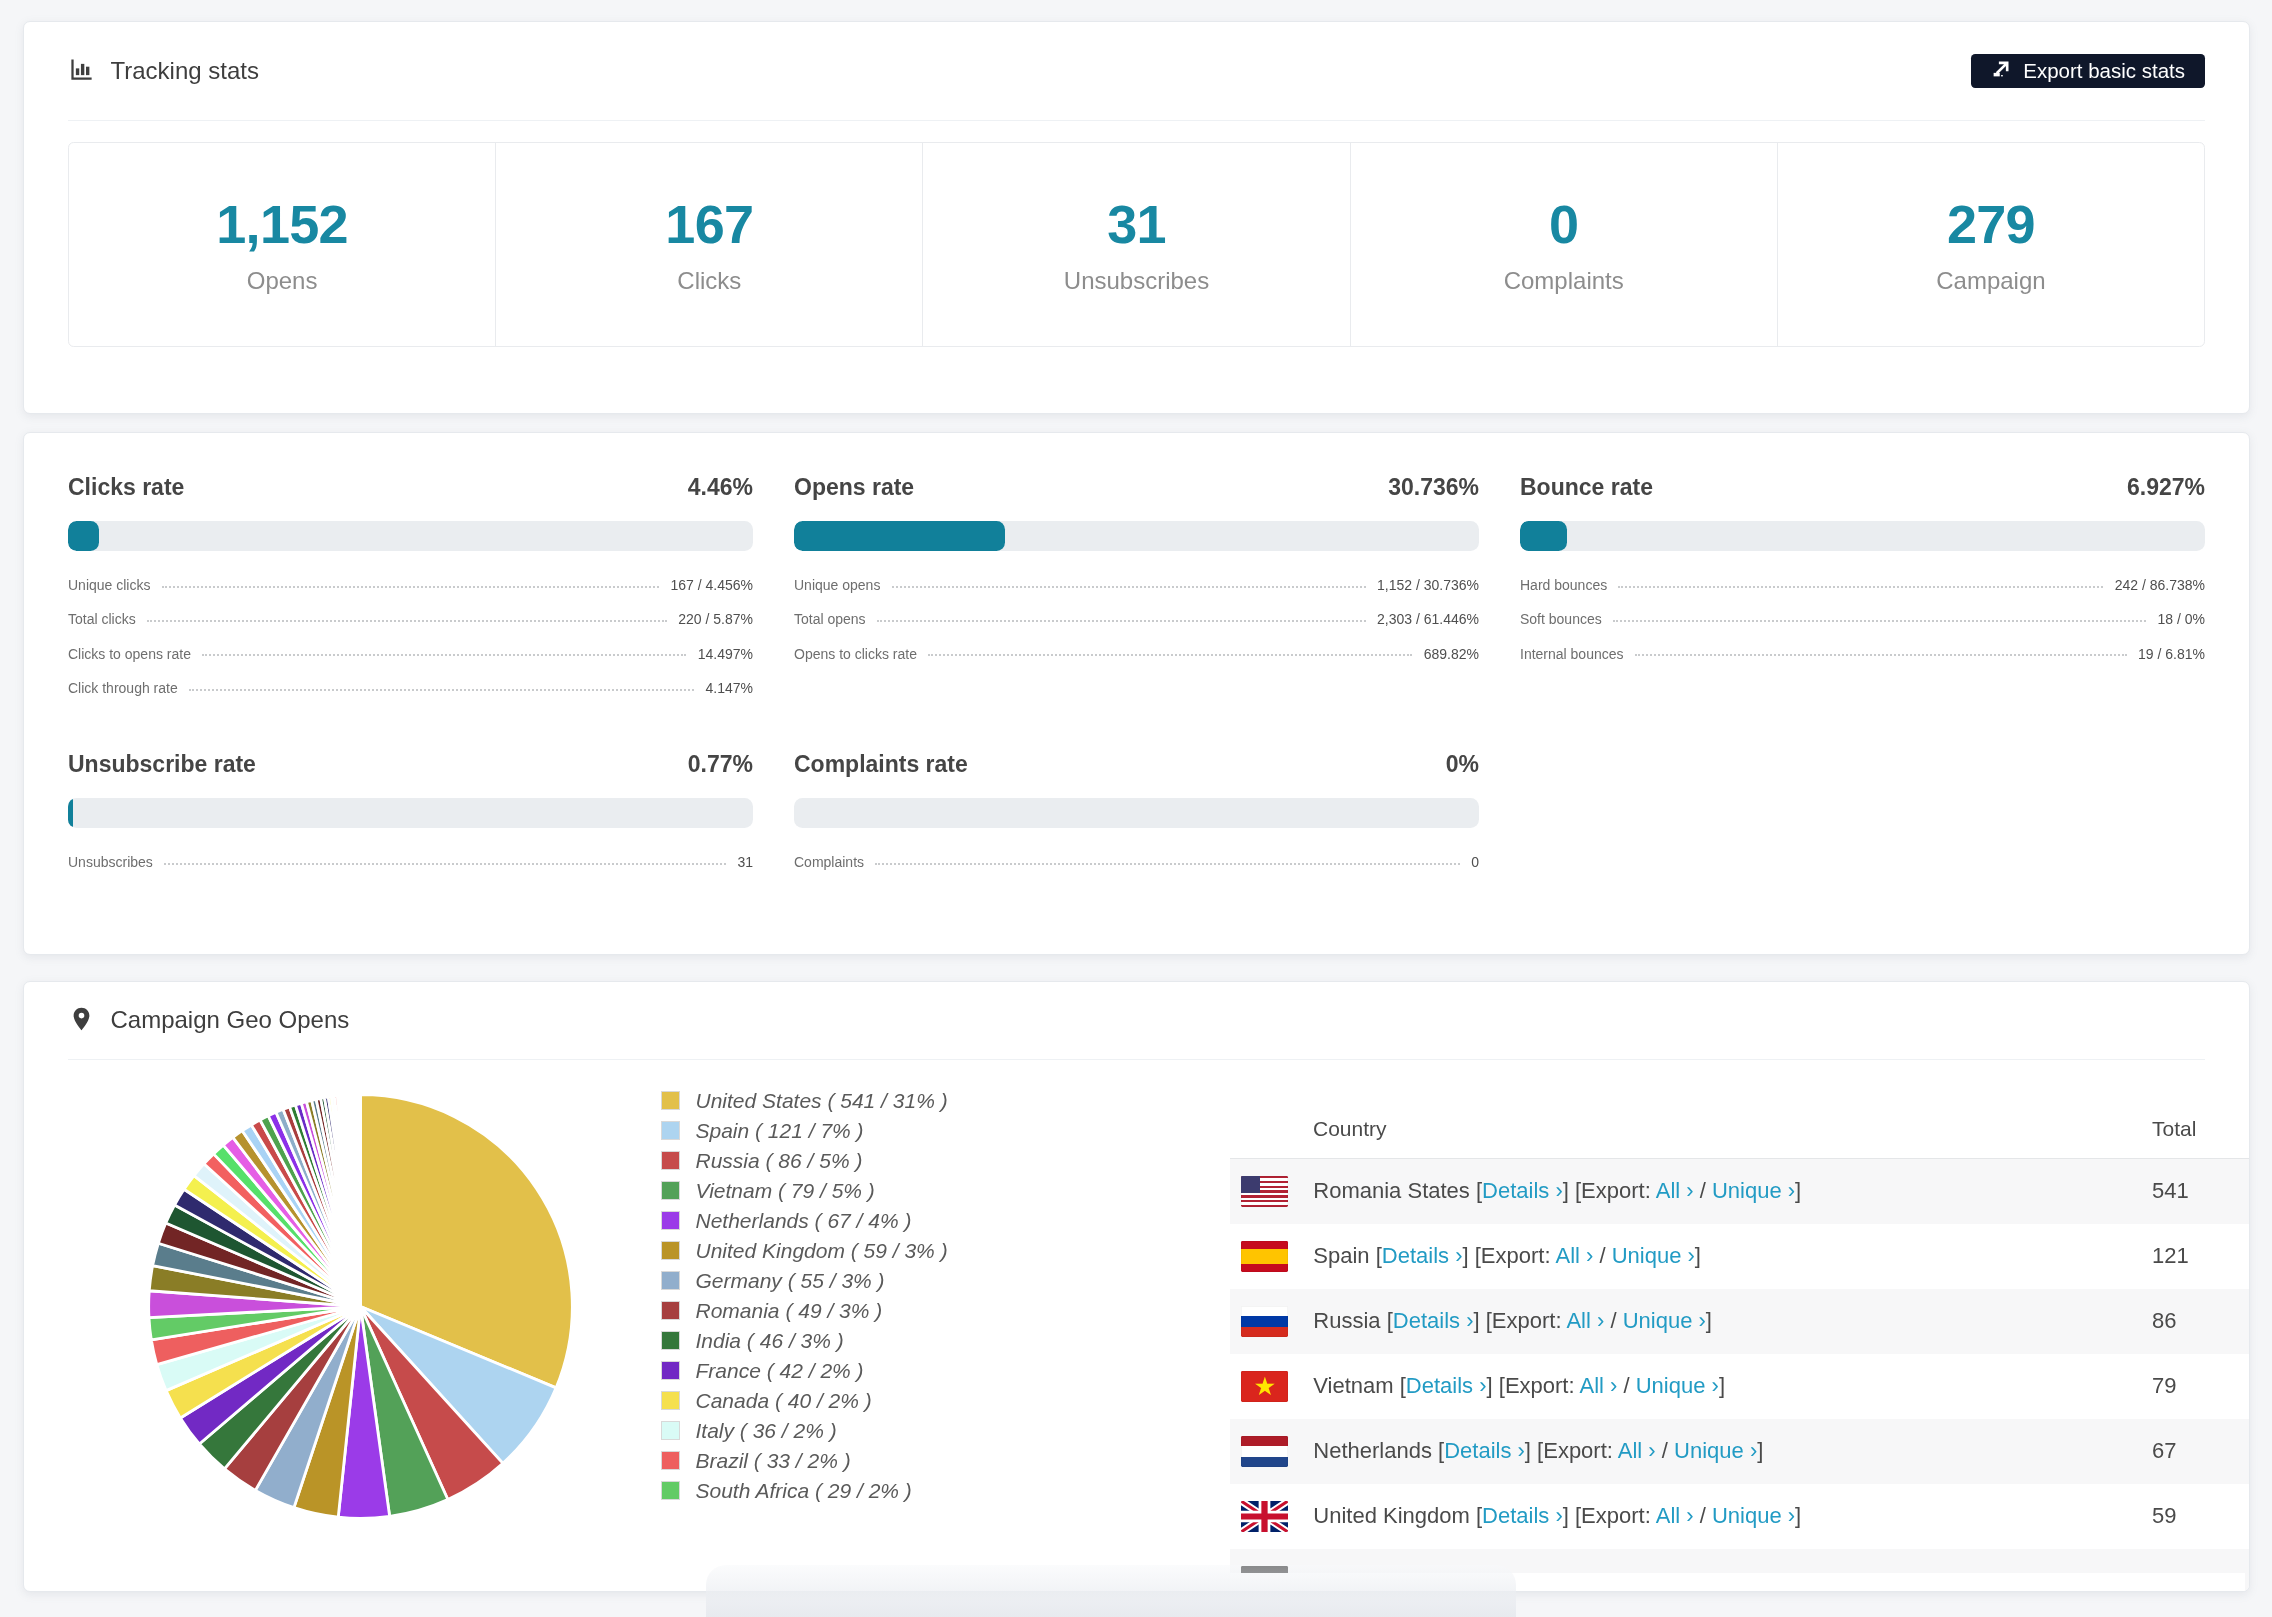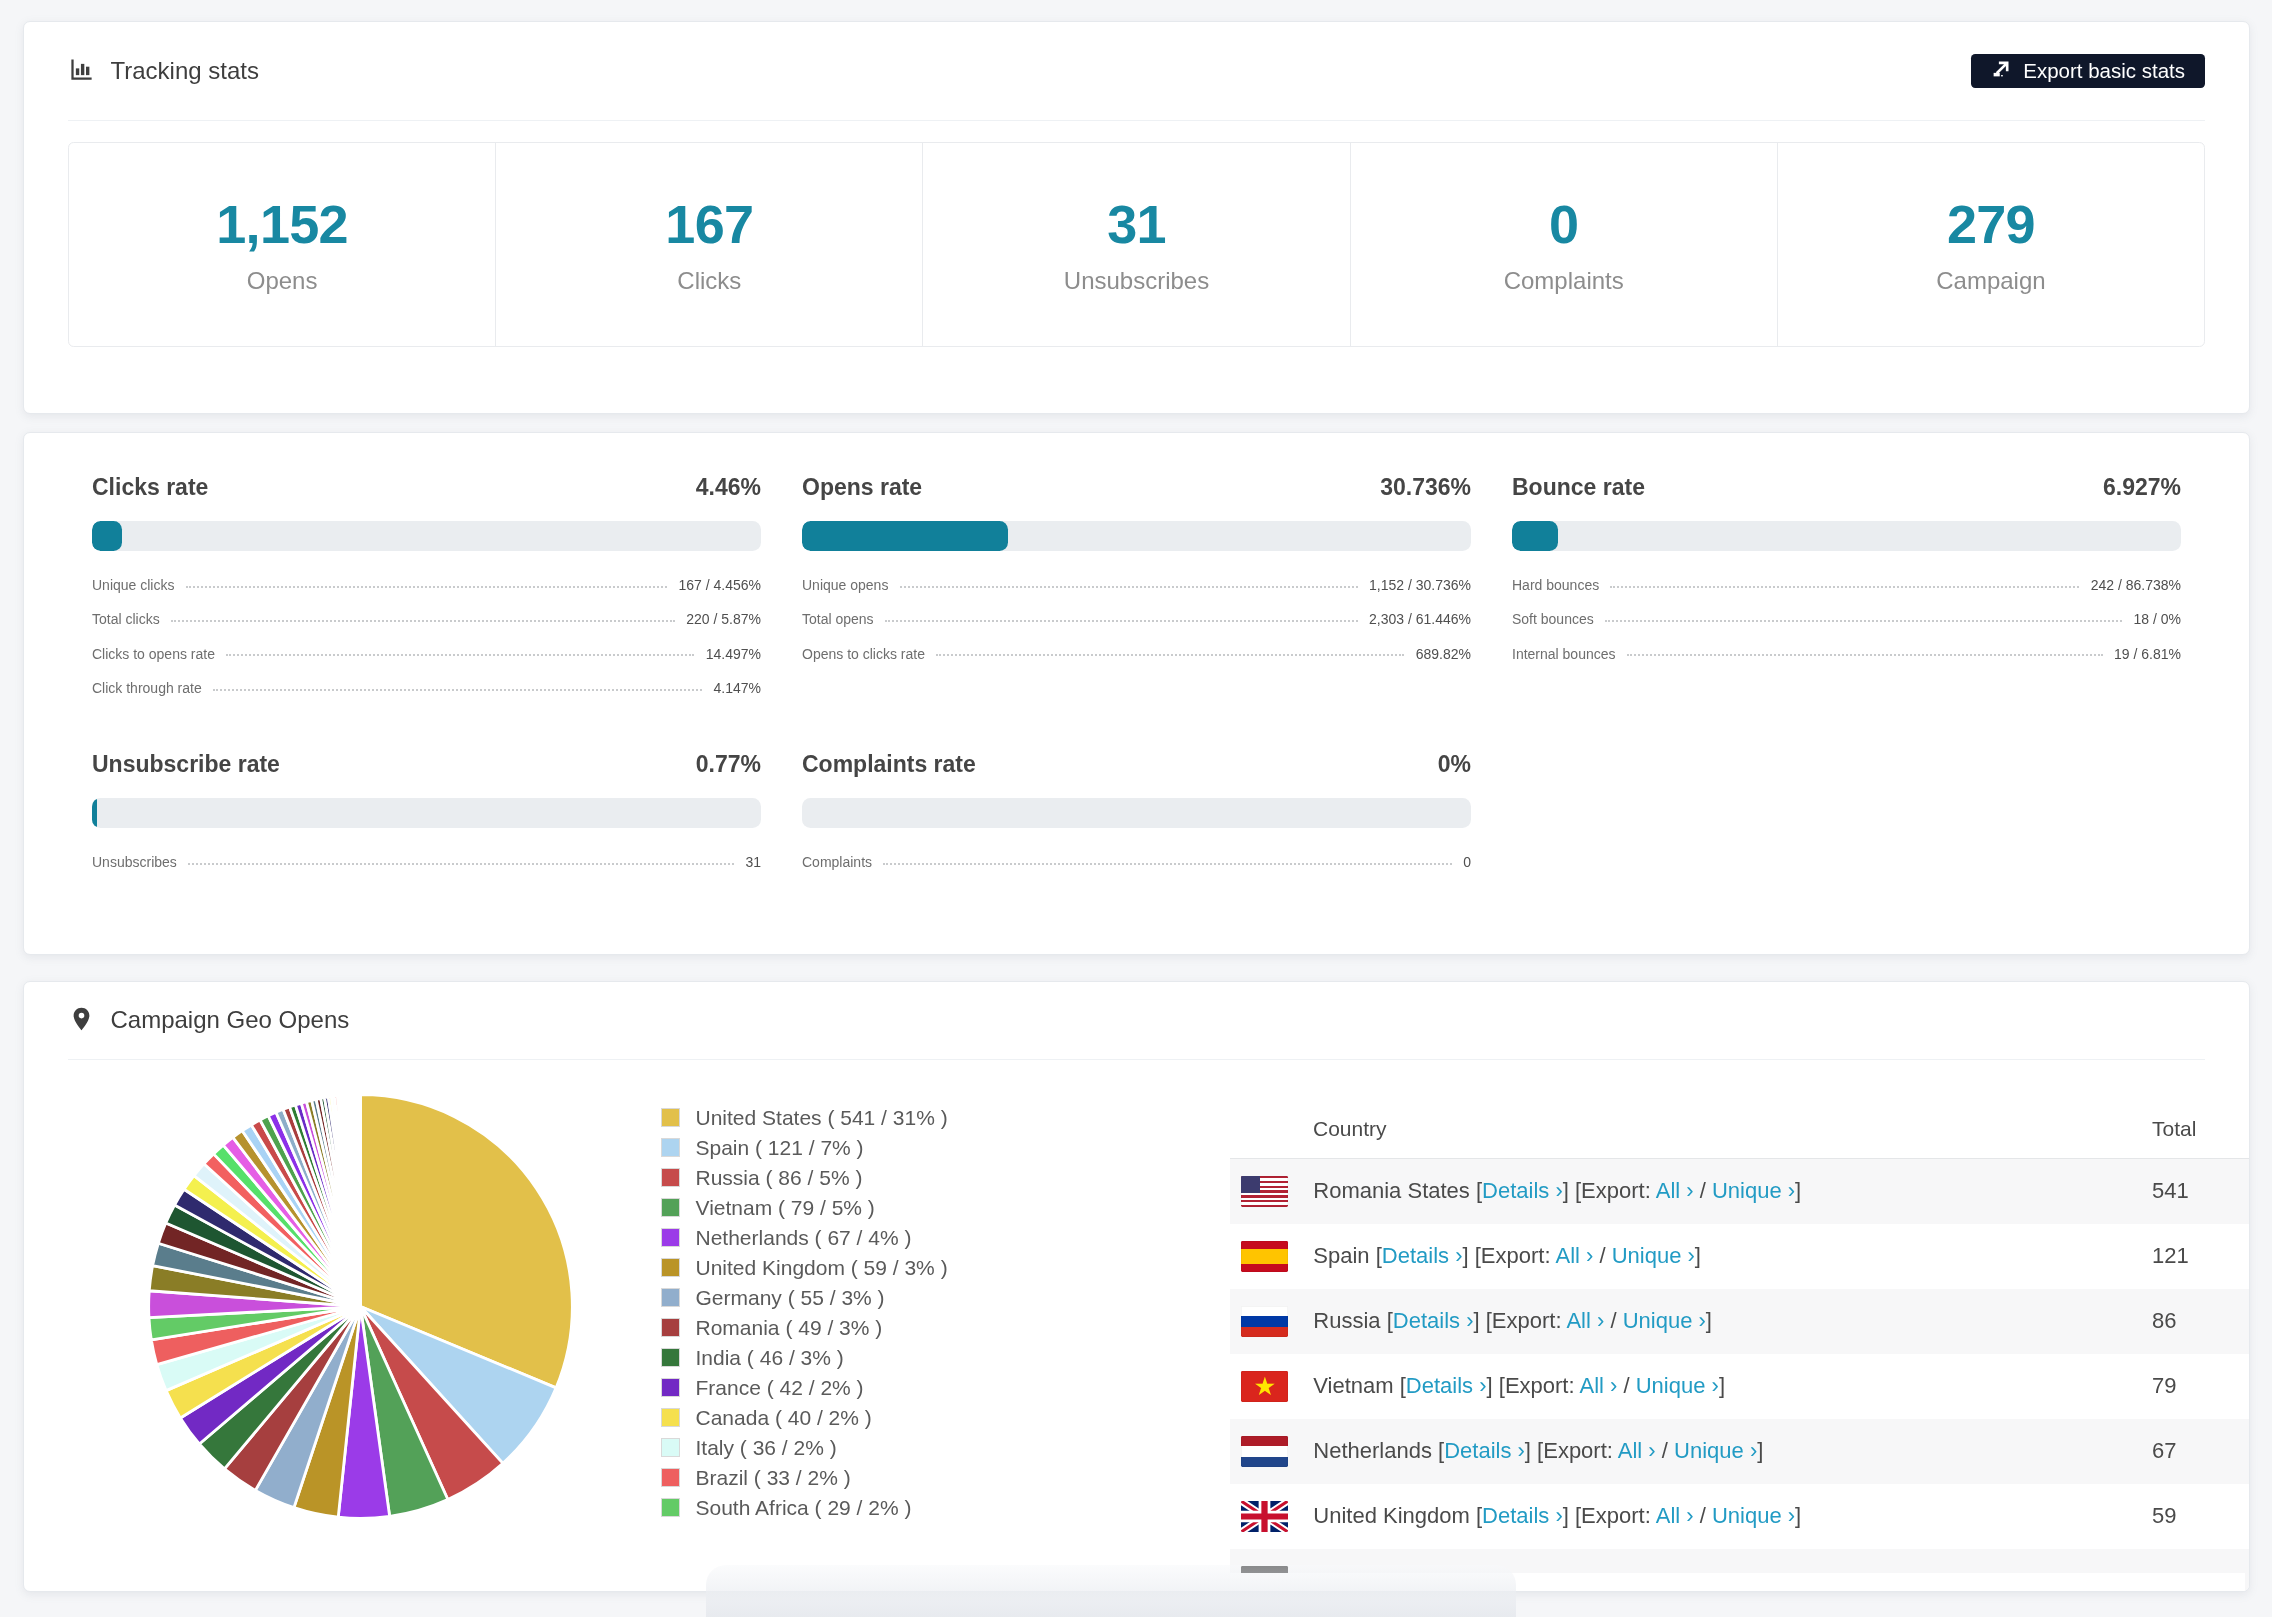--- a/index.html
+++ b/index.html
@@ -50,39 +50,39 @@
     border-left: 0.7px solid #e9ebee;
   }
   .summary-cell:first-child { border-left: none; }
   .summary-num { font-size: 54px; font-weight: 700; color: #1888A2; letter-spacing: -0.7px; }
   .summary-lbl { font-size: 24px; color: #8d8d8d; margin-top: 12.7px; }
 
   
   .rates-grid {
     display: grid; grid-template-columns: repeat(3, 1fr);
     column-gap: 41px; row-gap: 55px;
-    padding: 41px 68px 0;
+    padding: 41px 44px 0;
   }
   .panel-head { display: flex; justify-content: space-between; align-items: baseline; }
   .panel-title, .panel-value { font-size: 23px; font-weight: 700; color: #454545; }
   .track {
     height: 30px; background: #eaedf0; border-radius: 8.5px;
     margin-top: 20px; overflow: hidden; position: relative;
   }
   .fill { height: 100%; background: #11809A; border-radius: 8.5px; }
   .stat-row { display: flex; align-items: flex-end; margin-top: 19px; font-size: 14px; line-height: 1.1; }
   .stat-row:first-of-type { margin-top: 27px; }
   .stat-label { color: #6e6e6e; white-space: nowrap; }
   .leader { flex: 1; border-bottom: 2.1px dotted #c9cbcd; margin: 0 11.3px 5.6px; }
   .stat-value { color: #4f4f4f; white-space: nowrap; }
 
   
   #geo-pie { position: absolute; left: 119px; top: 107px; width: 435px; height: 435px; }
 
-  .legend { position: absolute; left: 637px; top: 121px; }
+  .legend { position: absolute; left: 637px; top: 104px; font-style: italic; }
   .legend-item { display: flex; align-items: center; height: 30px; gap: 15.5px; font-size: 21px; color: #5a5a5a; }
   .swatch { width: 19px; height: 19px; border: 1.4px solid #d9d9d9; flex: none; }
 
   .geo-table { position: absolute; left: 1206px; top: 119px; width: 1074px; }
   .thead { position: relative; height: 58px; display: flex; align-items: center;
            font-size: 21px; color: #4a4a4a; border-bottom: 0.7px solid #e4e6e8; }
   .th-country { margin-left: 83px; }
   .th-total { position: absolute; left: 922px; }
   .geo-row { position: relative; height: 65px; display: flex; align-items: center; }
   .geo-row.striped { background: #f7f7f8; }

